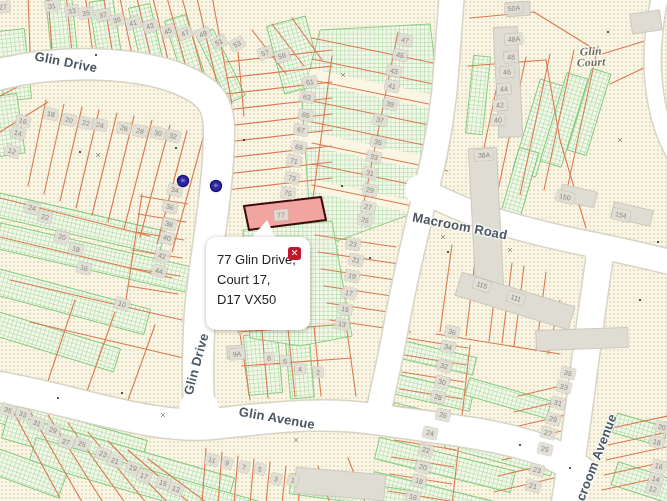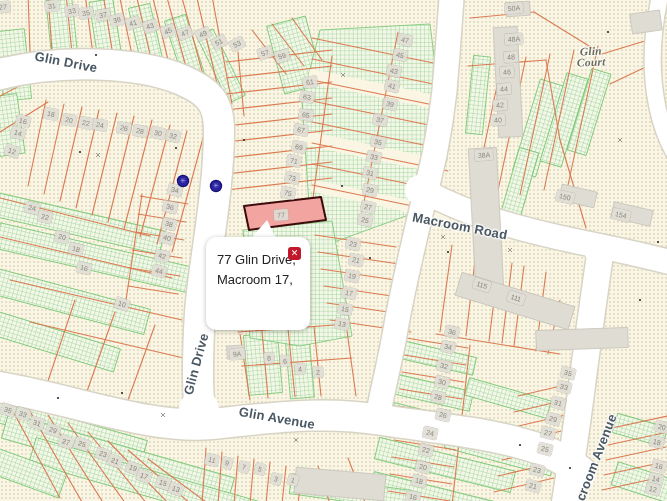--- a/index.html
+++ b/index.html
@@ -427,16 +427,17 @@
         <div>Court</div>
       </div>
     </div>
   <div id="marker-layer">
       <div class="marker" style="left: 178px; top: 176px;">✳</div>
       <div class="marker" style="left: 211px; top: 181px;">✳</div>
     </div>
   <div class="popup-tail"></div>
   <div class="popup">
     <div>77 Glin Drive,</div>
-    <div>Macroom 17,</div>
+    <div>Court 17,</div>
+    <div>D17 VX50</div>
     <div class="close-btn">✕</div>
   </div>
 </div>
 
 </body></html>

